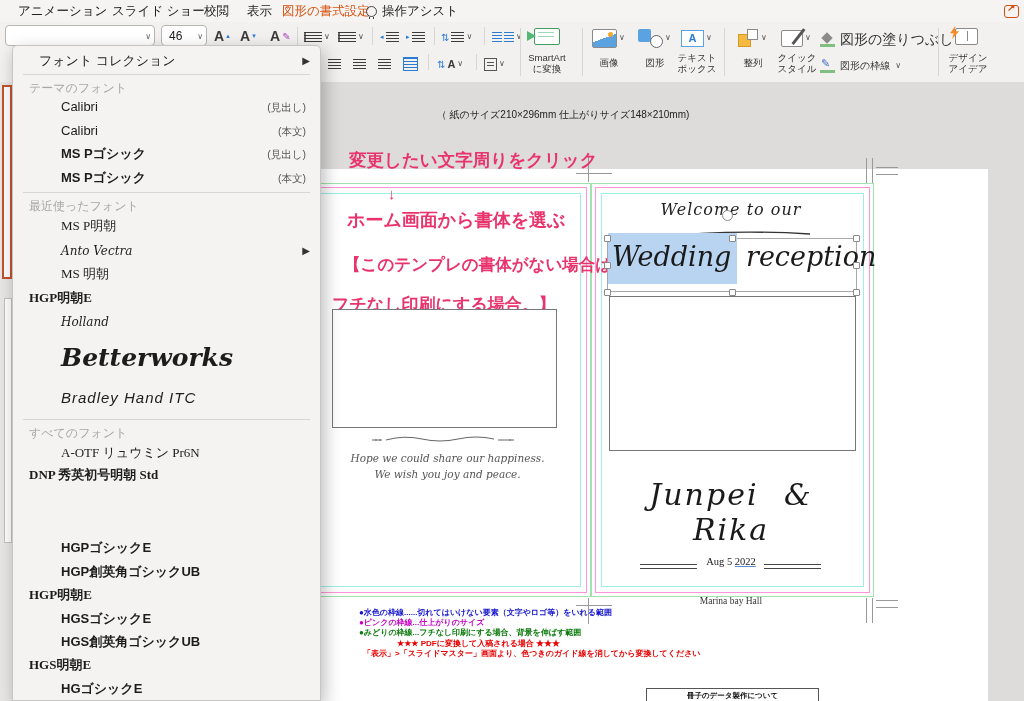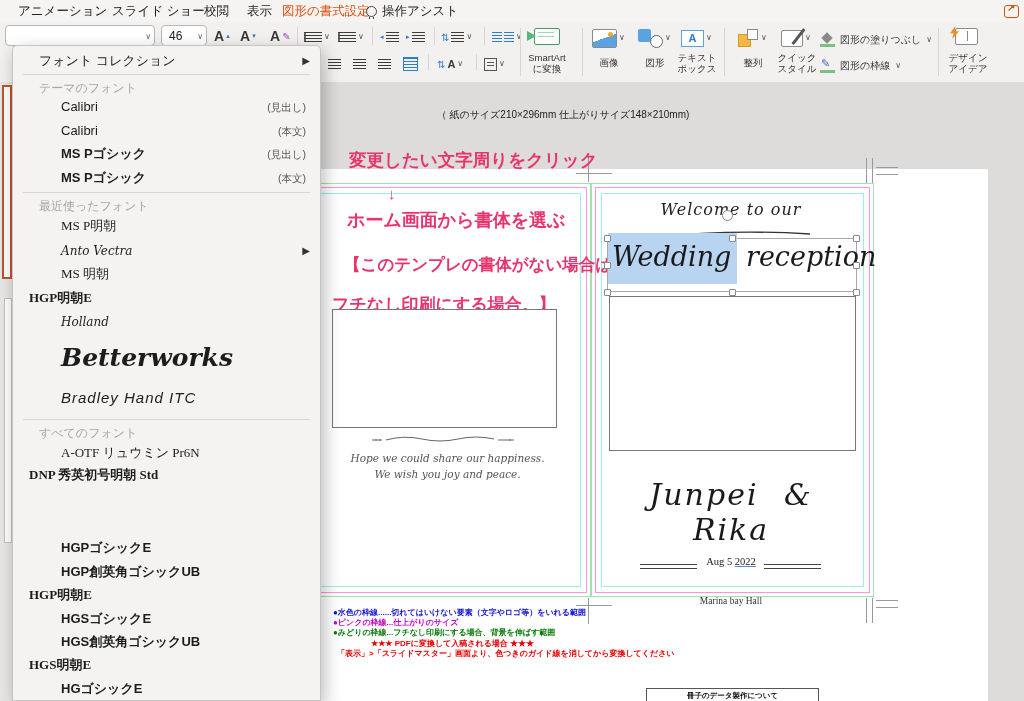--- a/index.html
+++ b/index.html
@@ -64,33 +64,33 @@
   .canvas{position:absolute;left:0;top:82px;width:1024px;height:619px;background:#dedcda;}
   .slide{position:absolute;left:300px;top:87px;width:688px;height:581px;background:#fff;}
   .guide{position:absolute;box-sizing:border-box;border:1px solid;}
   .cmark{position:absolute;background:#999;}
   .pbox{position:absolute;background:#fff;border:1px solid #777;box-sizing:border-box;}
   .script{font-family:"DejaVu Serif",serif;font-style:italic;}
   .hdl{position:absolute;width:7px;height:7px;background:#fff;border:1px solid #8a8a8a;border-radius:1px;box-sizing:border-box;}
   .rot{position:absolute;width:11px;height:11px;background:#fff;border:1px solid #8a8a8a;border-radius:50%;box-sizing:border-box;}
 
   .pink-ins{position:absolute;color:#e8336d;font-weight:bold;white-space:nowrap;}
-  .note-line{white-space:nowrap;font-weight:bold;font-size:8px;line-height:10.2px;}
+  .note-line{white-space:nowrap;font-weight:bold;font-size:8px;line-height:10.2px;margin-left:26px;}
   .infobox{position:absolute;left:646px;top:606px;width:173px;height:57px;border:1px solid #555;background:#fff;box-sizing:border-box;padding:2px 3px;font-size:6.8px;line-height:9.2px;color:#111;overflow:hidden;white-space:nowrap;}
 
   
   .thumbstrip{position:absolute;left:0;top:82px;width:12px;height:619px;background:#e9e7e5;}
 
   
   .dropdown{position:absolute;left:12px;top:45px;width:309px;height:656px;background:#f4f3f2;border:1px solid #c7c5c3;border-radius:5px 5px 0 0;box-shadow:3px 6px 18px rgba(0,0,0,.28);box-sizing:border-box;}
   .dd-row{position:absolute;left:0;right:0;height:22px;line-height:22px;font-size:13px;color:#1c1c1c;padding-left:48px;box-sizing:border-box;white-space:nowrap;}
   .dd-row .tag{position:absolute;right:14px;font-size:10.5px;color:#555;}
   .dd-row .subarrow{position:absolute;right:10px;font-size:10px;color:#333;}
   .dd-head{padding-left:26px;font-size:13px;}
-  .dd-sec{position:absolute;left:0;right:0;height:20px;line-height:20px;font-size:12px;color:#a8a6a4;padding-left:26px;}
+  .dd-sec{position:absolute;left:0;right:0;height:20px;line-height:20px;font-size:12px;color:#a8a6a4;padding-left:16px;}
   .dd-div{position:absolute;left:10px;right:10px;height:1px;background:#d8d6d4;}
   .serif{font-family:"Liberation Serif",serif;}
   .serifb{font-family:"Liberation Serif",serif;font-weight:bold;padding-left:16px;}
   .gothb{font-weight:bold;}
 </style>
 </head>
 <body>
 
 <div class="app">
 
@@ -223,21 +223,21 @@
         <span class="ic-qs"></span>
         <span class="chev">∨</span>
       </div>
     <div class="grp-label" style="left:766px;top:30px;width:62px;">
       <div>クイック</div>
         <div>スタイル</div>
     </div>
 
     <div class="rbtn" style="left:820px;top:7px;gap:5px;">
       <span class="ic-fill"></span>
-      <span style="font-size:10px;">図形の塗りつぶし</span>
+      <span style="font-size:14px;">図形の塗りつぶし</span>
       <span class="chev">∨</span>
     </div>
     <div class="rbtn" style="left:820px;top:33px;gap:5px;">
       <span class="ic-outl"></span>
       <span style="font-size:10px;">図形の枠線</span>
       <span class="chev">∨</span>
     </div>
 
     <div class="sep" style="left:938px;top:6px;height:48px;"></div>
     <div class="abs" style="left:955px;top:6px;"><span class="ic-di" style="display:inline-block;"></span></div>

